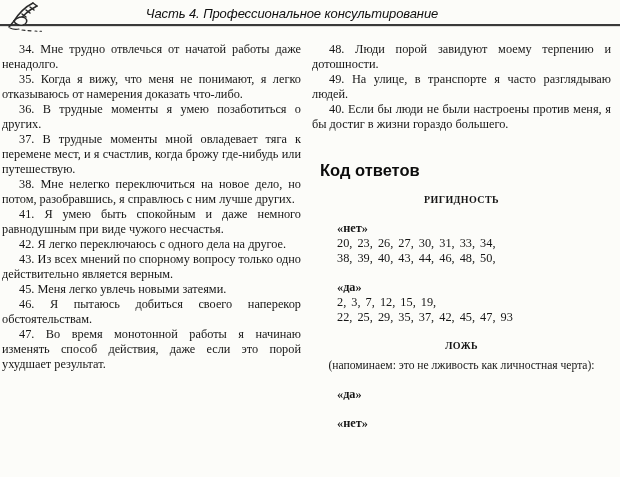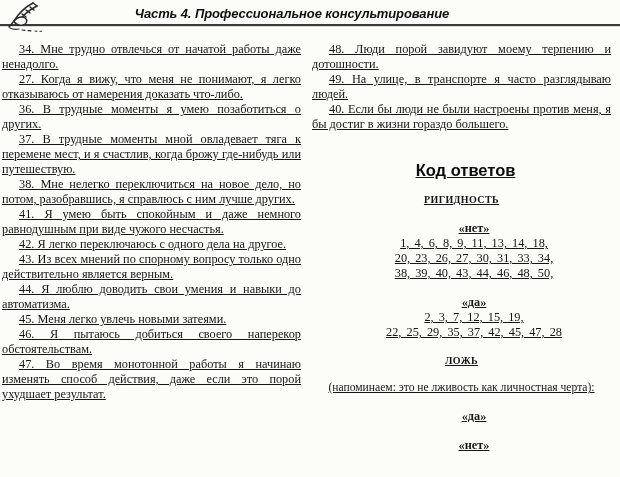--- a/index.html
+++ b/index.html
@@ -16,69 +16,68 @@
   .page-header{
     position:relative;
     height:24px;
     border-bottom:2px solid #3a3a3a;
     box-shadow:0 1px 0 rgba(0,0,0,0.12);
   }
   .running-head{
     position:absolute;left:0;right:36px;top:6px;
     text-align:center;
     font-family:"Liberation Sans","DejaVu Sans",sans-serif;
-    font-weight:700;font-style:italic;
+    font-weight:400;font-style:italic;
     font-size:13px;letter-spacing:-0.1px;
     color:#101010;
     white-space:nowrap;
   }
   .ornament{
     position:absolute;left:2px;top:1px;z-index:2;
   }
   
   .columns{
     display:flex;
     gap:11px;
     margin-top:16px;
     padding:0 5px 0 2px;
   }
   .col{
     width:299px;
     font-size:12.3px;
     line-height:15px;
     text-align:justify;
-    text-decoration:underline;
   }
   p.q{margin:0;text-indent:17px;}
   
   .key-heading{
     font-family:"Liberation Sans","DejaVu Sans",sans-serif;
     font-weight:700;
     font-size:16.5px;line-height:18px;
     margin:29px 0 0 8px;
     color:#0c0c0c;
-    text-align:center;
+    text-align:left;
   }
   .scale-title{
     text-align:center;
     font-weight:700;
     font-size:10px;line-height:15px;
     letter-spacing:0.4px;
     margin:13px 0 0 0;
   }
   .scale-note{
     text-align:center;
     font-size:11.6px;line-height:15px;
     white-space:nowrap;
-    margin:12px;
+    margin:5px;
   }
   .group{
     margin-top:14px;
     padding-left:25px;
-    text-align:center;
+    text-align:left;
   }
   .group-label{font-weight:700;}
   .num-line{word-spacing:2px;}
 </style>
 </head>
 <body>
 
 <div class="page">
 
   <header class="page-header">
@@ -96,53 +95,51 @@
         </g>
       </svg>
     </span>
     <div class="running-head">Часть 4. Профессиональное консультирование</div>
   </header>
 
   <main class="columns">
 
     <section class="col">
       <p class="q">34. Мне трудно отвлечься от начатой работы даже ненадолго.</p>
-      <p class="q">27. Когда я вижу, что меня не понимают, я легко отказываюсь от намерения доказать что-либо.</p>
+      <p class="q">35. Когда я вижу, что меня не понимают, я легко отказываюсь от намерения доказать что-либо.</p>
       <p class="q">36. В трудные моменты я умею позаботиться о других.</p>
       <p class="q">37. В трудные моменты мной овладевает тяга к перемене мест, и я счастлив, когда брожу где-нибудь или путешествую.</p>
       <p class="q">38. Мне нелегко переключиться на новое дело, но потом, разобравшись, я справлюсь с ним лучше других.</p>
       <p class="q">41. Я умею быть спокойным и даже немного равнодушным при виде чужого несчастья.</p>
       <p class="q">42. Я легко переключаюсь с одного дела на другое.</p>
       <p class="q">43. Из всех мнений по спорному вопросу только одно действительно является верным.</p>
-      <p class="q">44. Я люблю доводить свои умения и навыки до автоматизма.</p>
       <p class="q">45. Меня легко увлечь новыми затеями.</p>
       <p class="q">46. Я пытаюсь добиться своего наперекор обстоятельствам.</p>
       <p class="q">47. Во время монотонной работы я начинаю изменять способ действия, даже если это порой ухудшает результат.</p>
     </section>
 
     <section class="col">
       <p class="q">48. Люди порой завидуют моему терпению и дотошности.</p>
       <p class="q">49. На улице, в транспорте я часто разглядываю людей.</p>
       <p class="q">40. Если бы люди не были настроены против меня, я бы достиг в жизни гораздо большего.</p>
 
       <h2 class="key-heading">Код ответов</h2>
 
       <h3 class="scale-title">РИГИДНОСТЬ</h3>
 
       <div class="group">
         <div class="group-label">«нет»</div>
-        <div class="num-line">1, 4, 6, 8, 9, 11, 13, 14, 18,</div>
         <div class="num-line">20, 23, 26, 27, 30, 31, 33, 34,</div>
         <div class="num-line">38, 39, 40, 43, 44, 46, 48, 50,</div>
       </div>
 
       <div class="group">
         <div class="group-label">«да»</div>
         <div class="num-line">2, 3, 7, 12, 15, 19,</div>
-        <div class="num-line">22, 25, 29, 35, 37, 42, 45, 47, 28</div>
+        <div class="num-line">22, 25, 29, 35, 37, 42, 45, 47, 93</div>
       </div>
 
       <h3 class="scale-title">ЛОЖЬ</h3>
       <div class="scale-note">(напоминаем: это не лживость как личностная черта):</div>
 
       <div class="group">
         <div class="group-label">«да»</div>
       </div>
 
       <div class="group">

